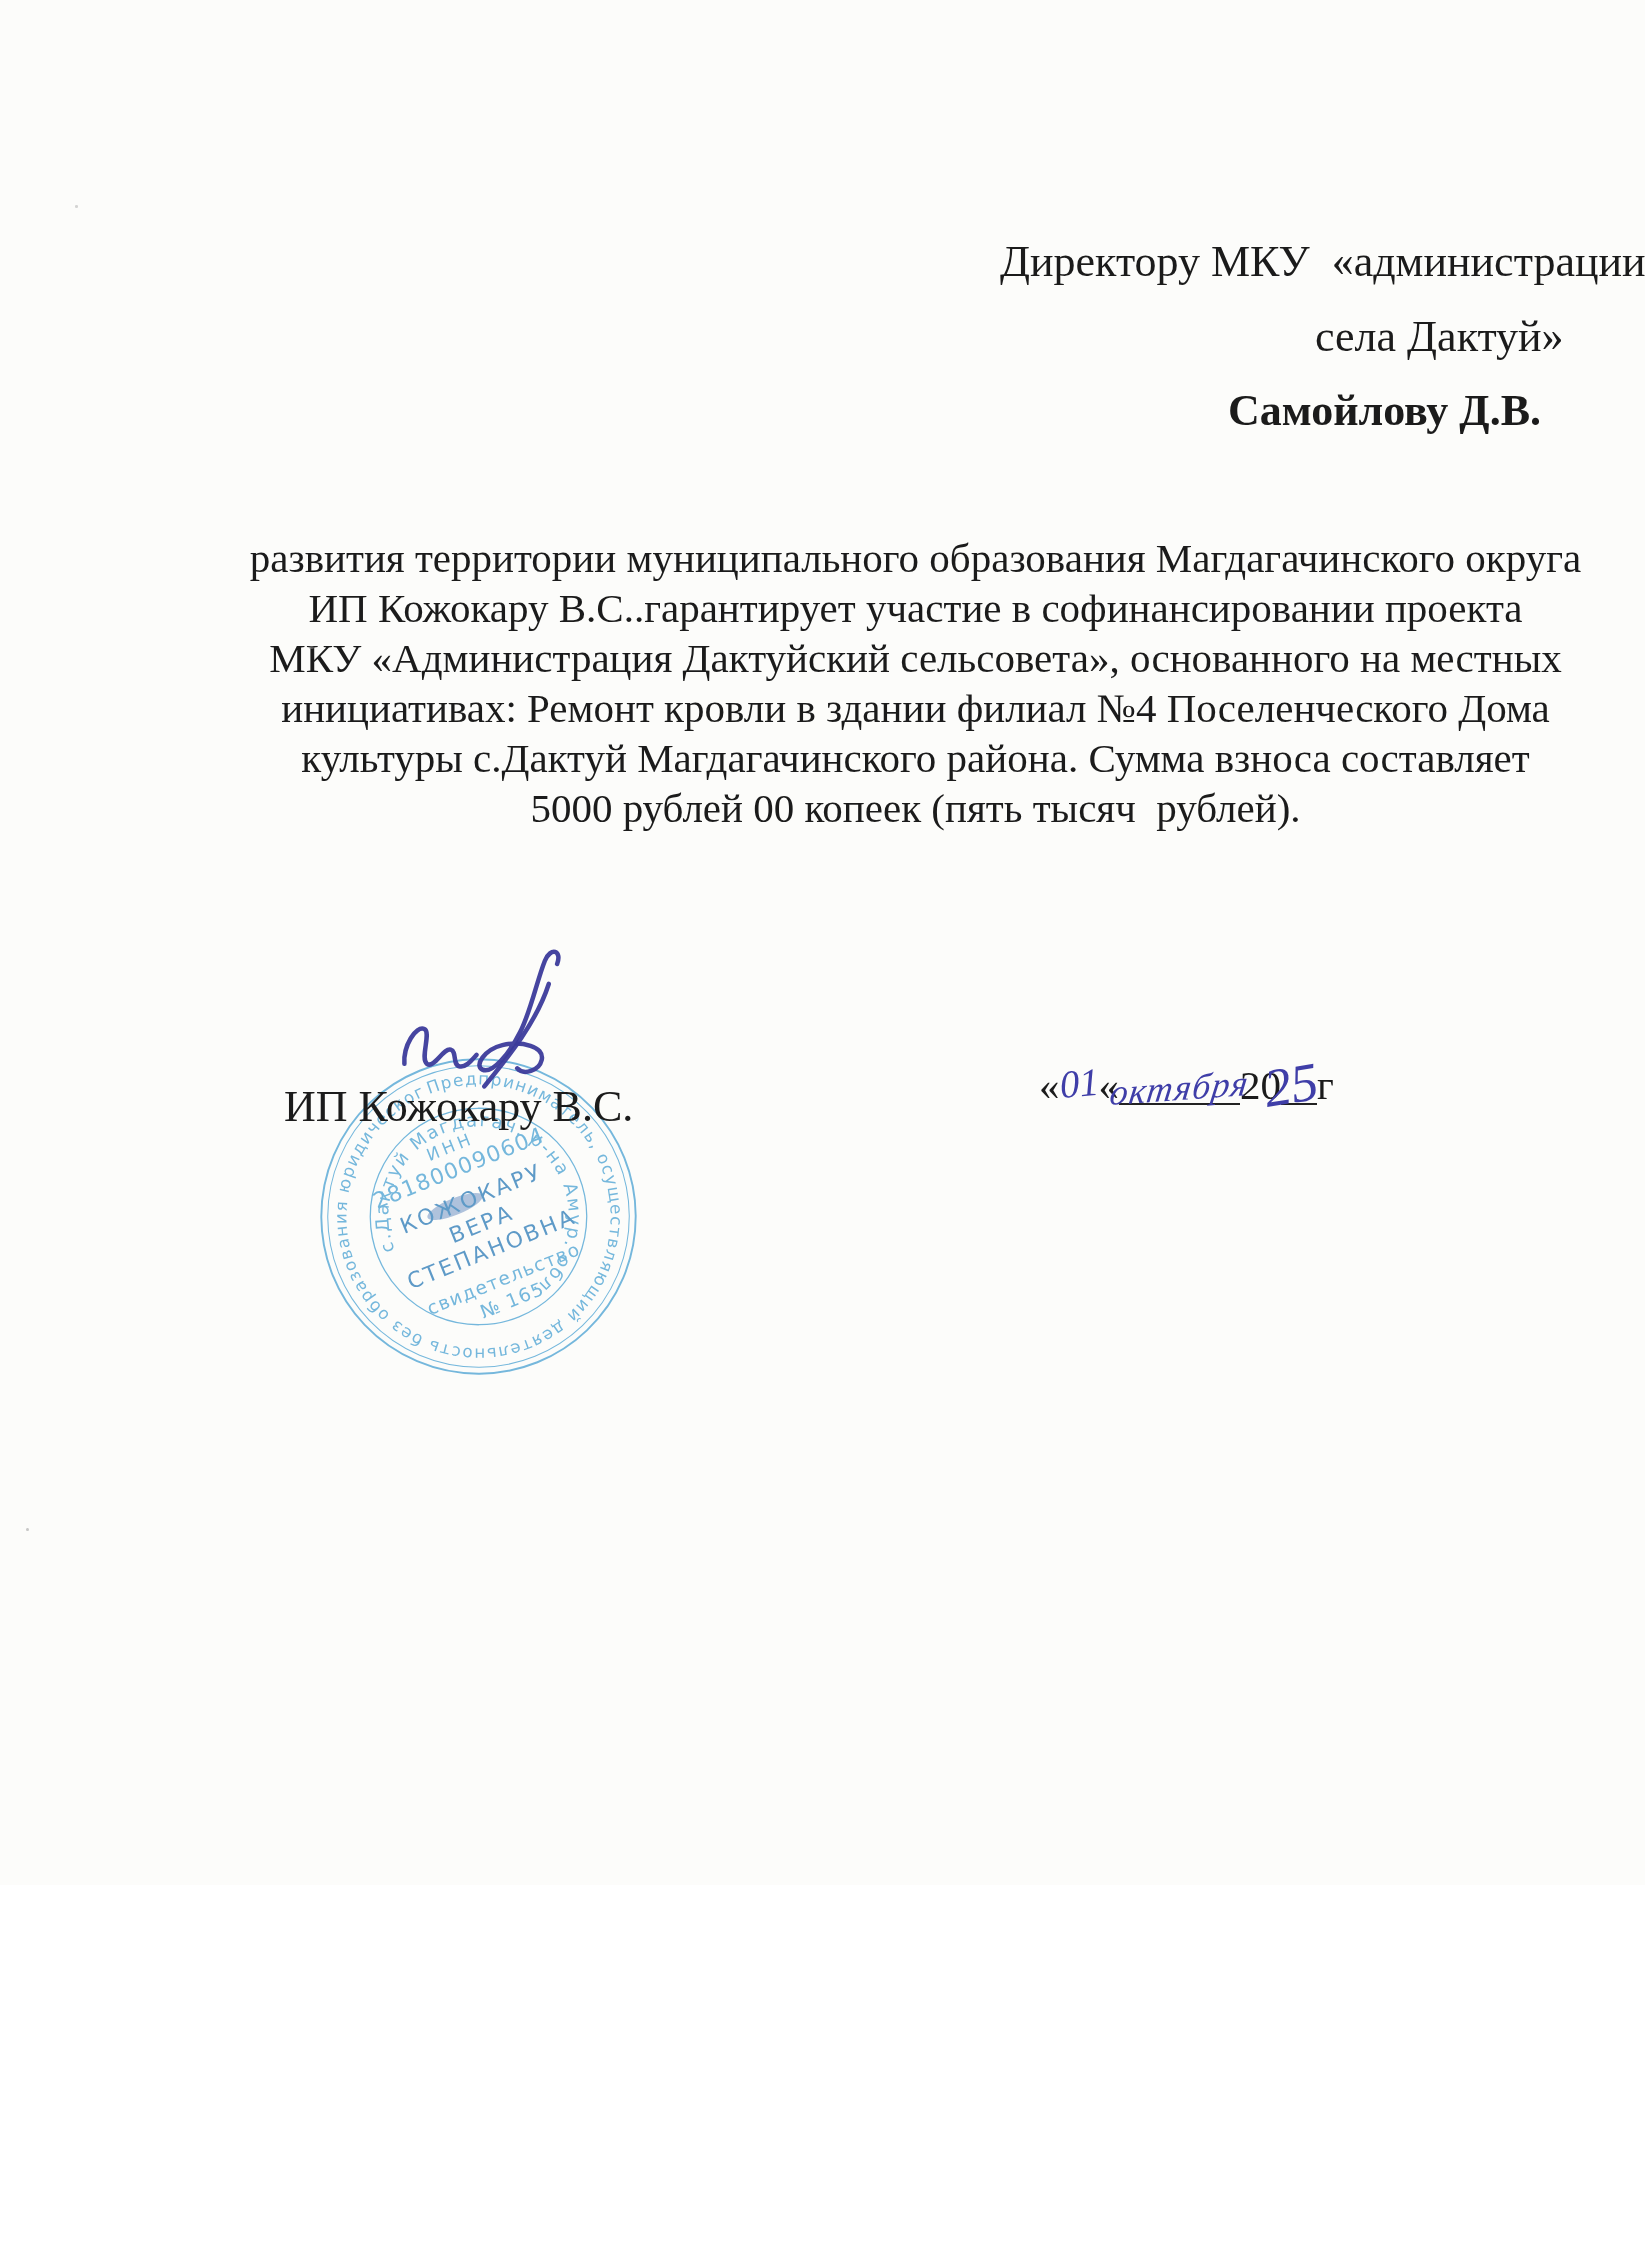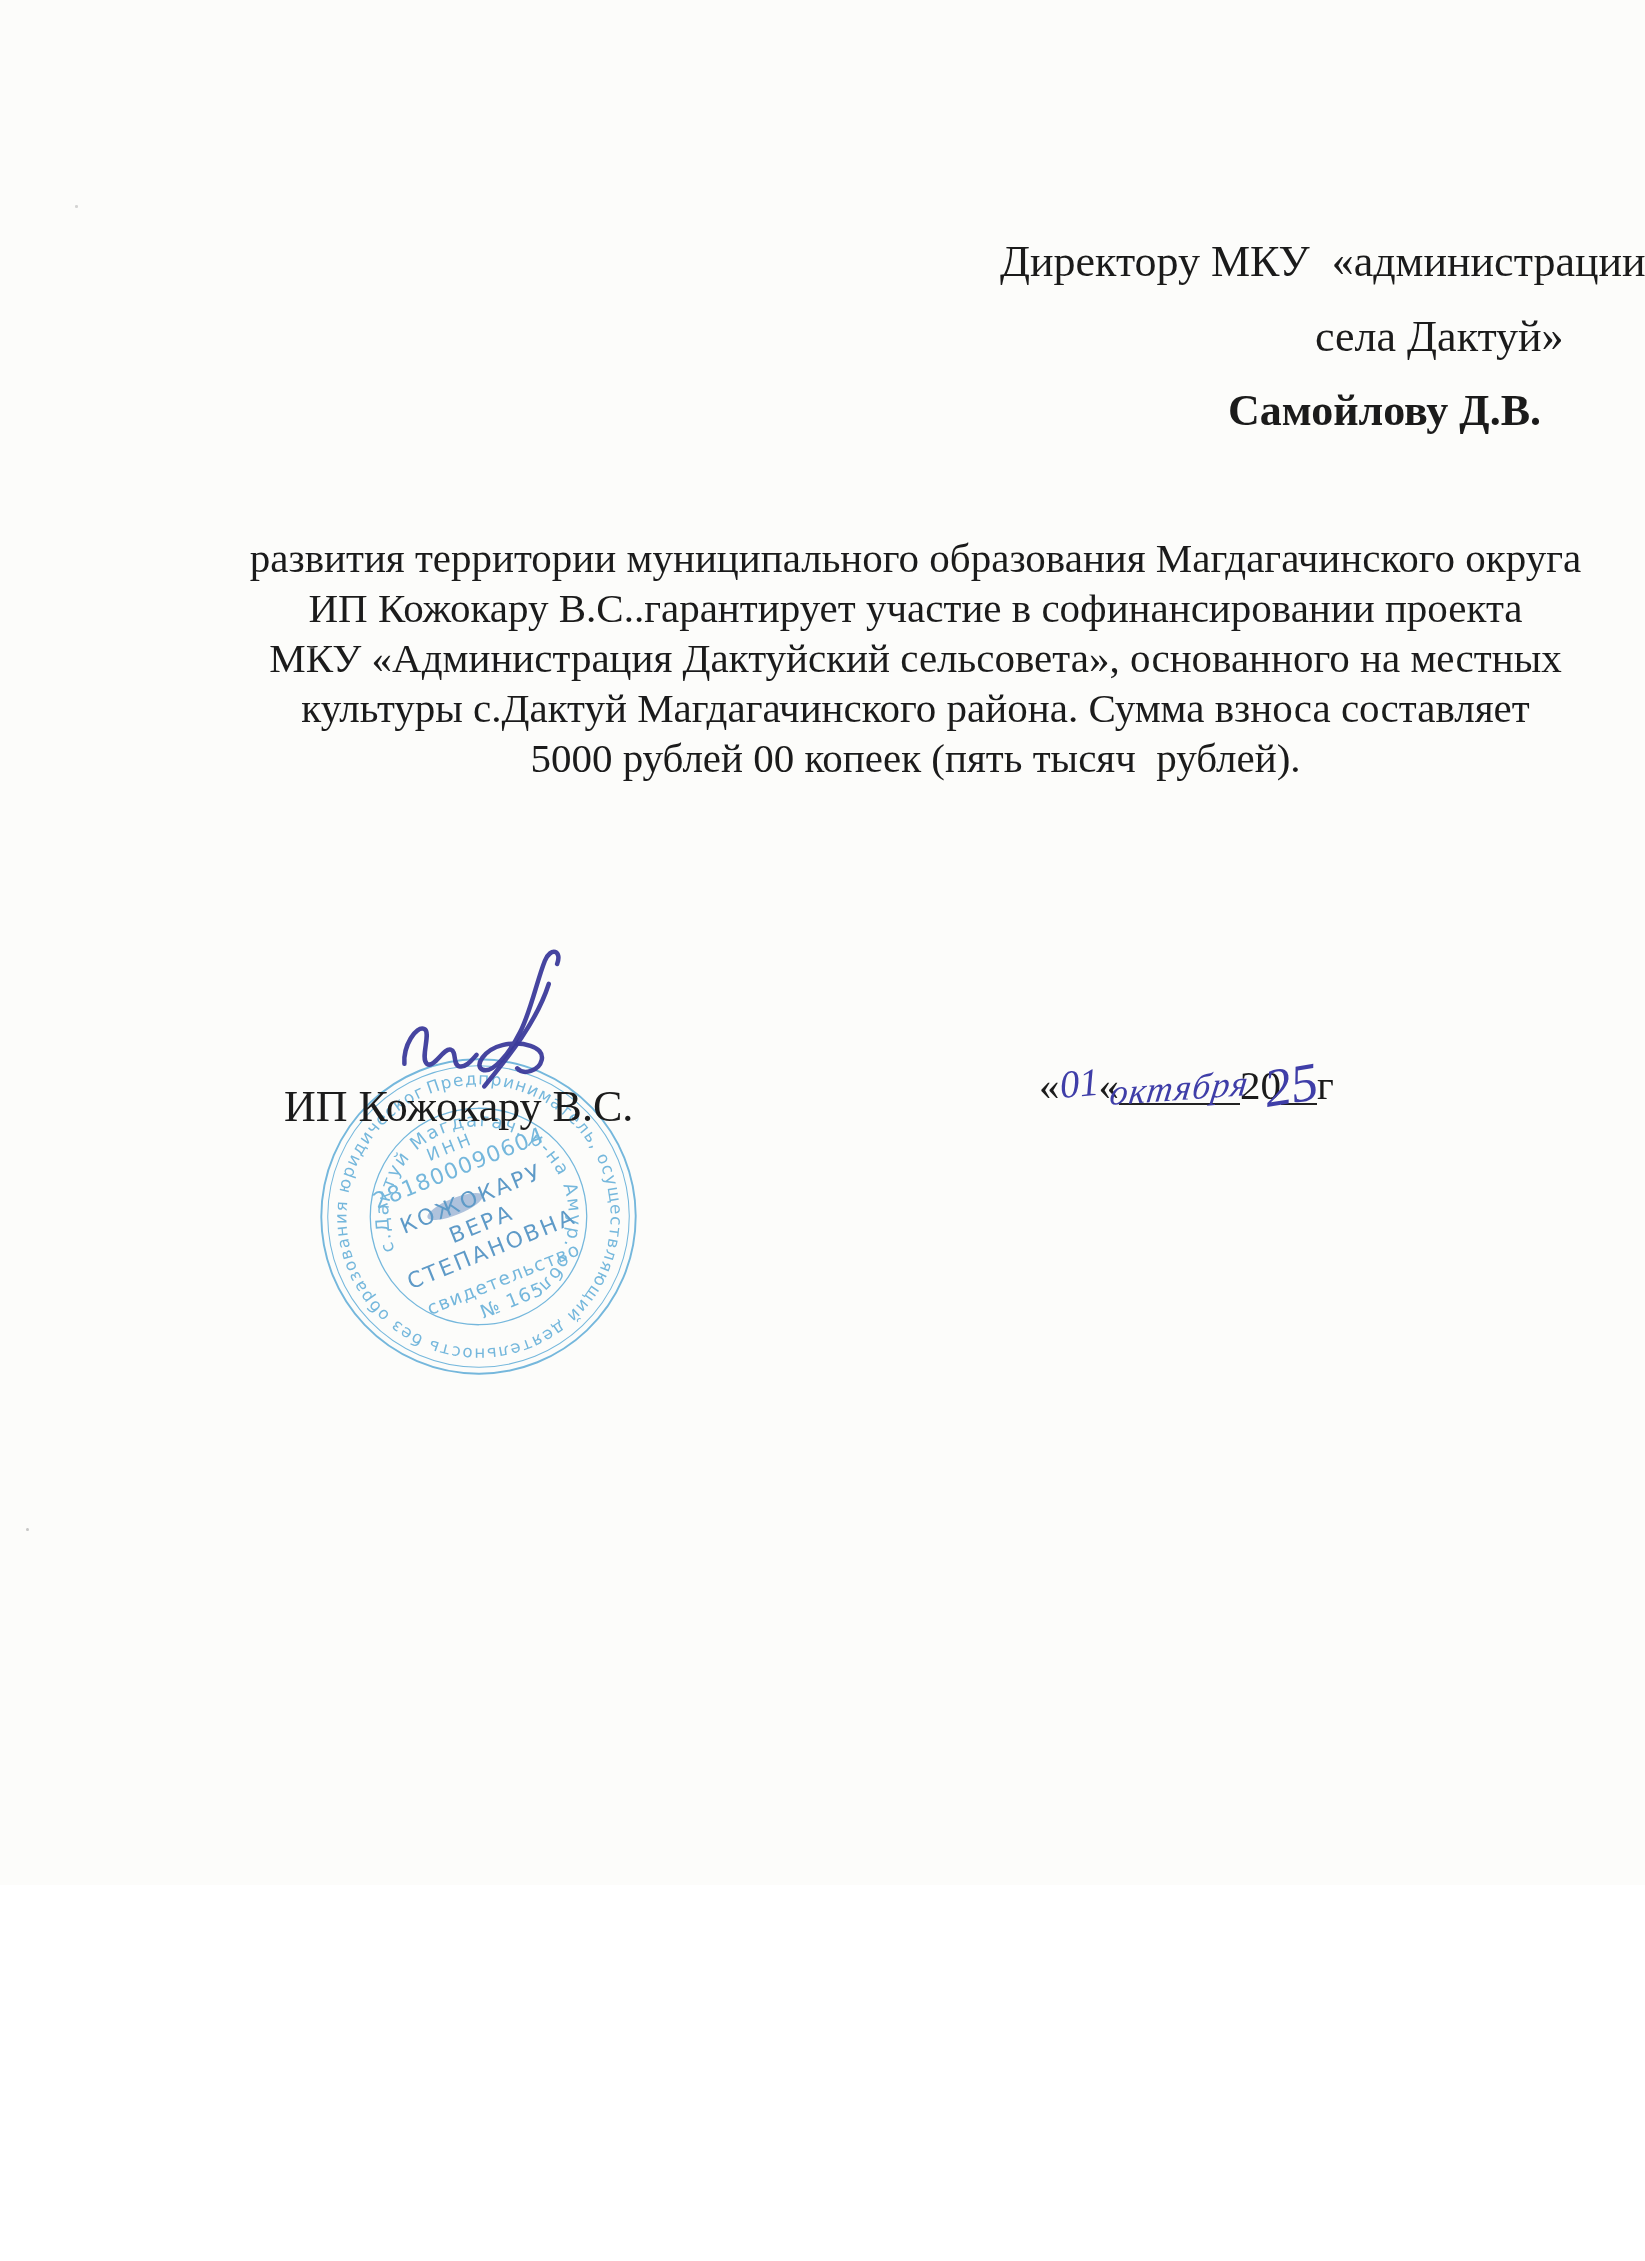--- a/index.html
+++ b/index.html
@@ -78,20 +78,21 @@
     <div id="hl1" class="tline hline">Директору МКУ  «администрации</div>
     <div id="hl2" class="tline hline">села Дактуй»</div>
     <div id="hl3" class="tline hline">Самойлову Д.В.</div>
   </div>
 
 
   <div id="bodyblock">
     <div class="bline">развития территории муниципального образования Магдагачинского округа</div>
     <div class="bline">ИП Кожокару В.С..гарантирует участие в софинансировании проекта</div>
     <div class="bline">МКУ «Администрация Дактуйский сельсовета», основанного на местных</div>
+    <div class="bline">инициативах: Ремонт кровли в здании филиал №4 Поселенческого Дома</div>
     <div class="bline">культуры с.Дактуй Магдагачинского района. Сумма взноса составляет</div>
     <div class="bline">5000 рублей 00 копеек (пять тысяч  рублей).</div>
   </div>
 
   <svg id="signature-svg" width="232" height="168" viewBox="0 0 360 260">
     <path class="sig-stroke" d="M72 212 C70 184 90 152 103 158 C114 163 96 204 107 212 C118 220 133 186 144 190 C154 193 146 214 158 216 C169 218 178 204 184 198"></path>
     <path class="sig-stroke" d="M309 57 C317 36 299 30 290 52 C278 82 268 130 252 162 C234 198 208 228 193 221 C180 215 196 190 224 183 C254 176 290 185 285 206 C281 223 257 230 247 219"></path>
     <path class="sig-stroke" d="M296 88 C276 150 230 205 196 247"></path>
   </svg>
 

